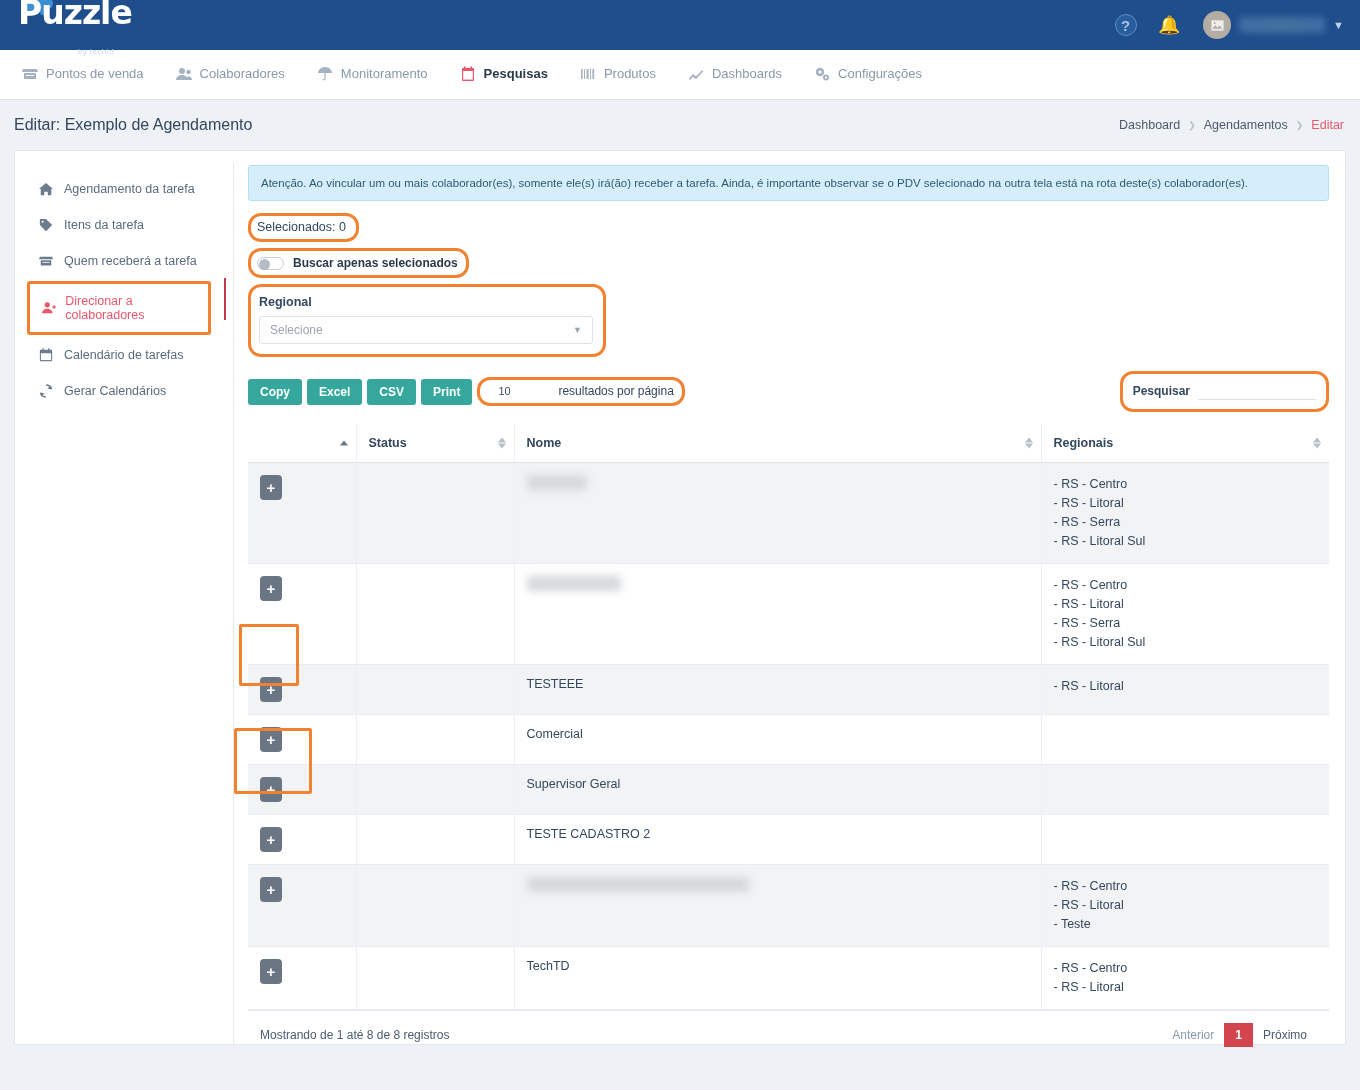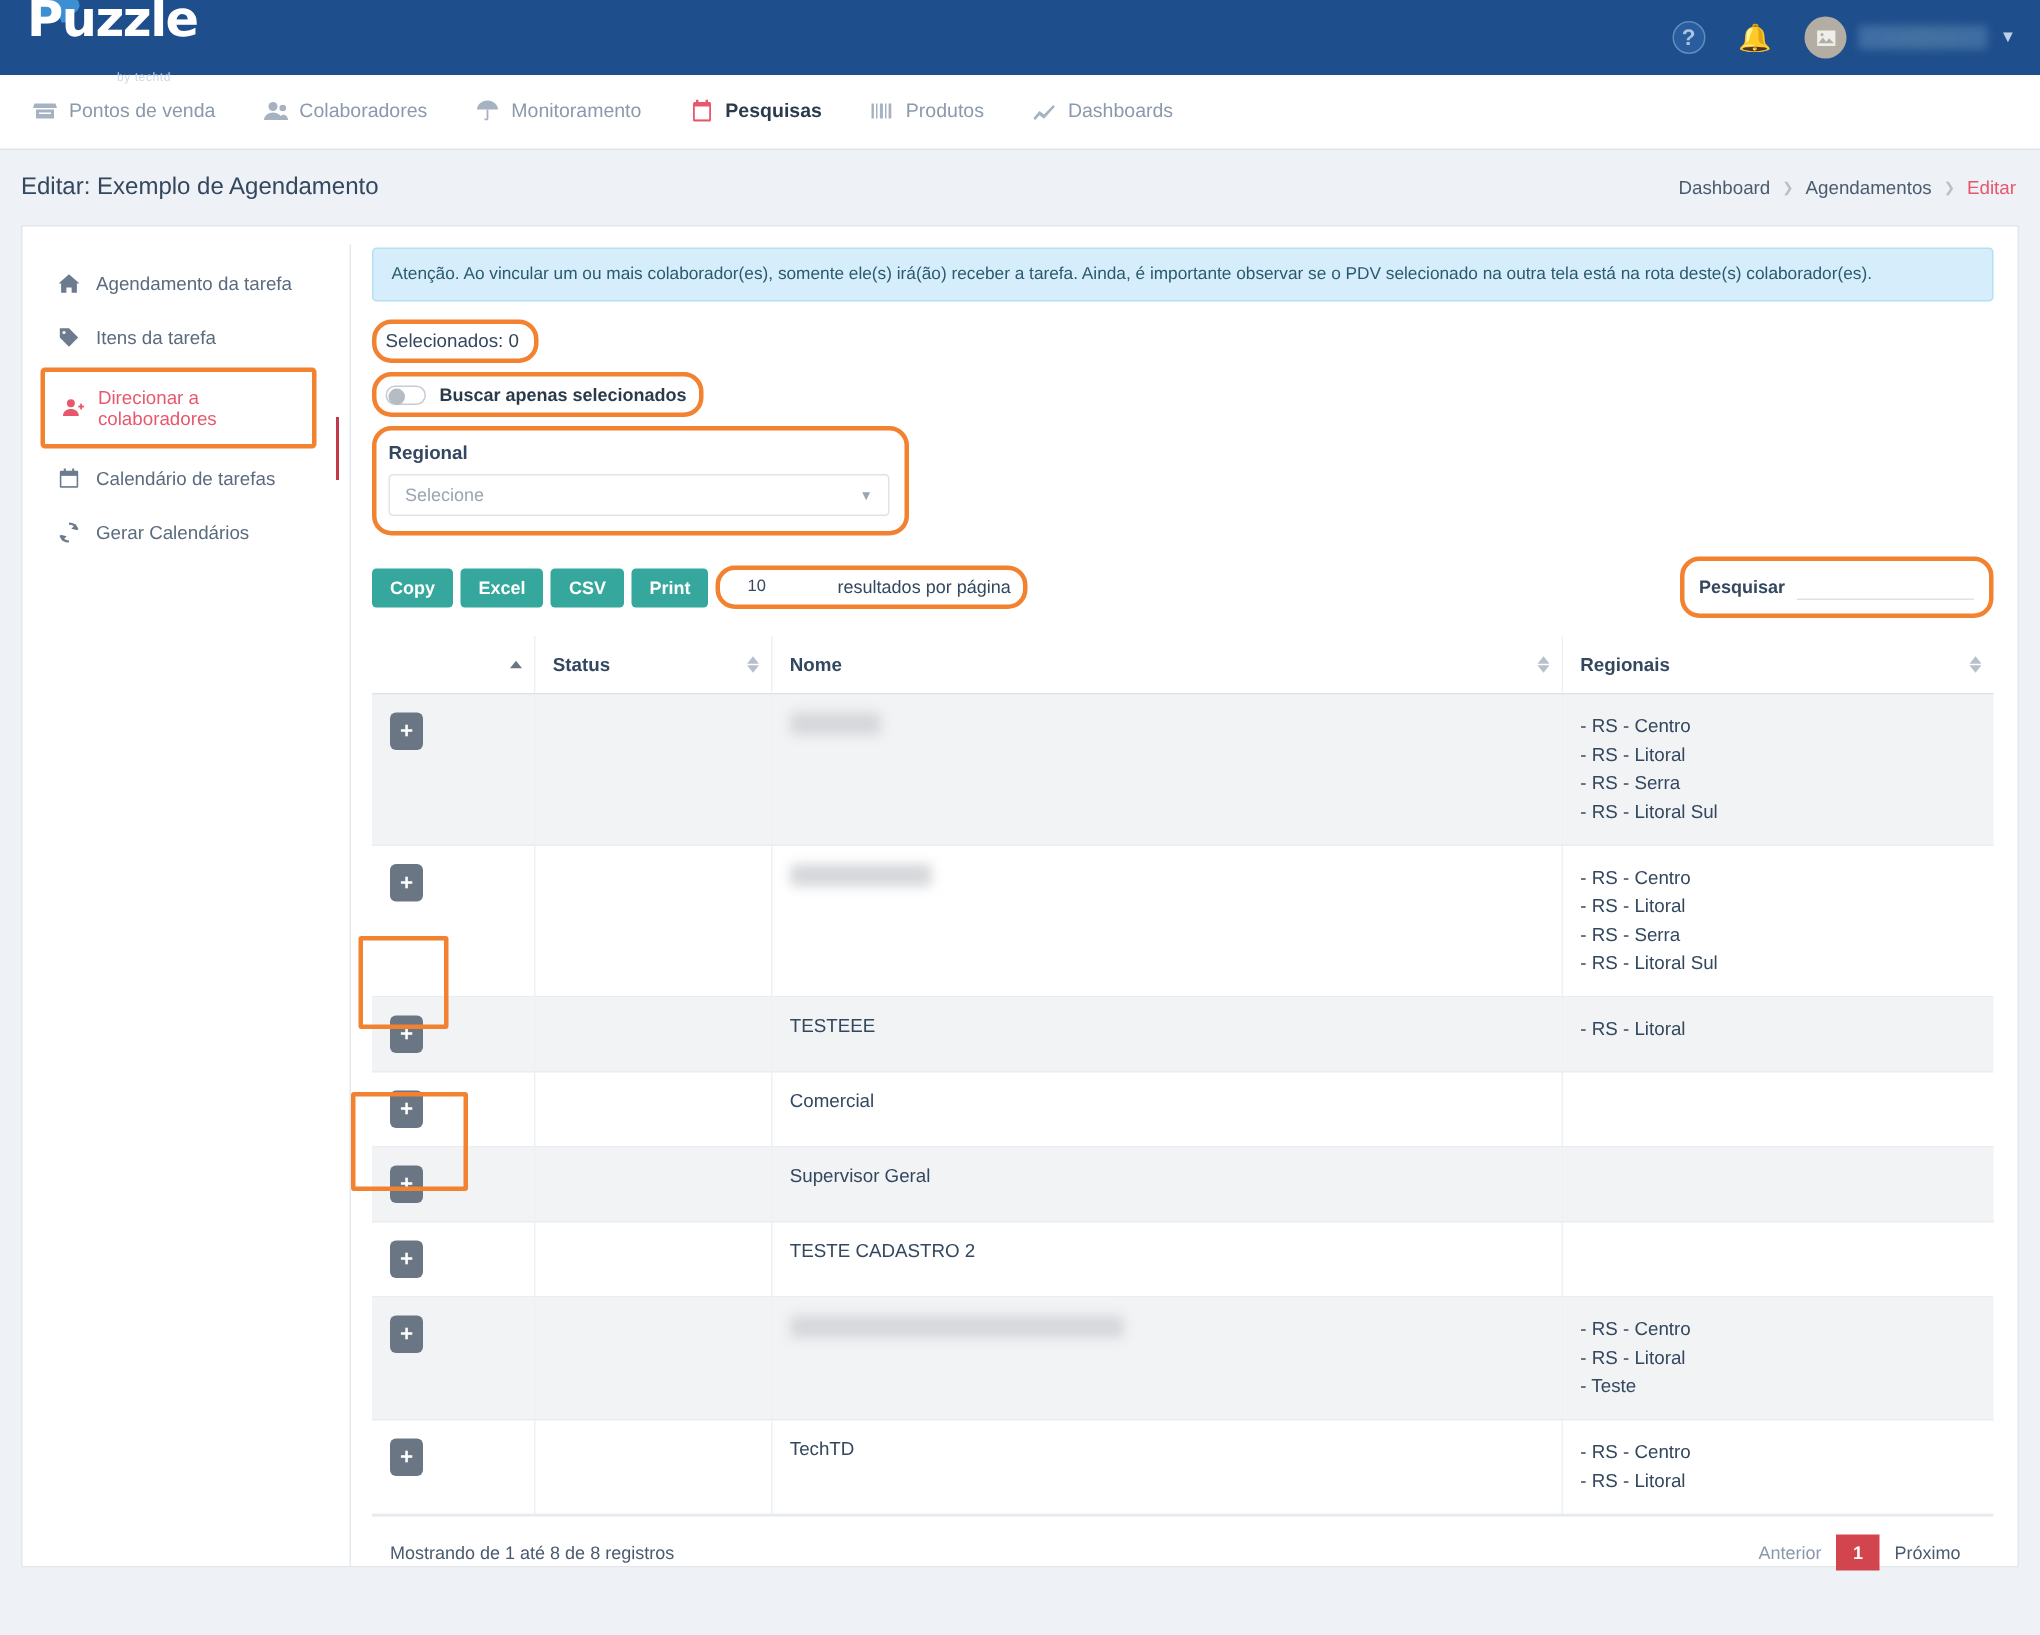--- a/index.html
+++ b/index.html
@@ -349,20 +349,31 @@
     <span>Produtos</span>
   </div>
   <div class="navitem">
     <span class="nic">
         <svg viewBox="0 0 16 16">
           <path d="M1 12.6l4-4.6 3 2.4L14.2 4l1 1.2-7.2 8-3-2.4-3 3.4z"></path>
         </svg>
       </span>
     <span>Dashboards</span>
   </div>
+  <div class="navitem">
+    <span class="nic">
+        <svg viewBox="0 0 16 16">
+          <circle cx="6" cy="6" r="4.2"></circle>
+          <circle cx="6" cy="6" r="1.6" fill="#fff"></circle>
+          <circle cx="12" cy="11.5" r="3"></circle>
+          <circle cx="12" cy="11.5" r="1.1" fill="#fff"></circle>
+        </svg>
+      </span>
+    <span>Configurações</span>
+  </div>
 </div>
 
 <div class="pagehead">
   <div class="pagetitle">Editar: Exemplo de Agendamento</div>
   <div class="crumbs">
     <span class="crumb">Dashboard</span>
     <span class="crumb-sep">❯</span>
     <span class="crumb">Agendamentos</span>
     <span class="crumb-sep">❯</span>
     <span class="crumb cur">Editar</span>
@@ -381,20 +392,29 @@
       <span>Agendamento da tarefa</span>
     </div>
     <div class="side-item">
       <span class="sic">
           <svg viewBox="0 0 16 16">
             <path d="M1 1h7l7 7-7 7-7-7z"></path>
             <circle cx="4.2" cy="4.2" r="1.2" fill="#fff"></circle>
           </svg>
         </span>
       <span>Itens da tarefa</span>
+    </div>
+    <div class="side-item">
+      <span class="sic">
+          <svg viewBox="0 0 16 16">
+            <path d="M1 3h14l1 3H0zM2 7h12v6H2z"></path>
+            <path d="M4 9h8v1H4z" fill="#fff"></path>
+          </svg>
+        </span>
+      <span>Quem receberá a tarefa</span>
     </div>
     <div class="side-item active boxed">
       <span class="sic">
           <svg viewBox="0 0 16 16">
             <circle cx="6" cy="4.4" r="3"></circle>
             <path d="M0 14c0-3.2 2.8-5.2 6-5.2s6 2 6 5.2z"></path>
             <rect x="11.6" y="6.2" width="4.4" height="1.4"></rect>
             <rect x="13.1" y="4.7" width="1.4" height="4.4"></rect>
           </svg>
         </span>

